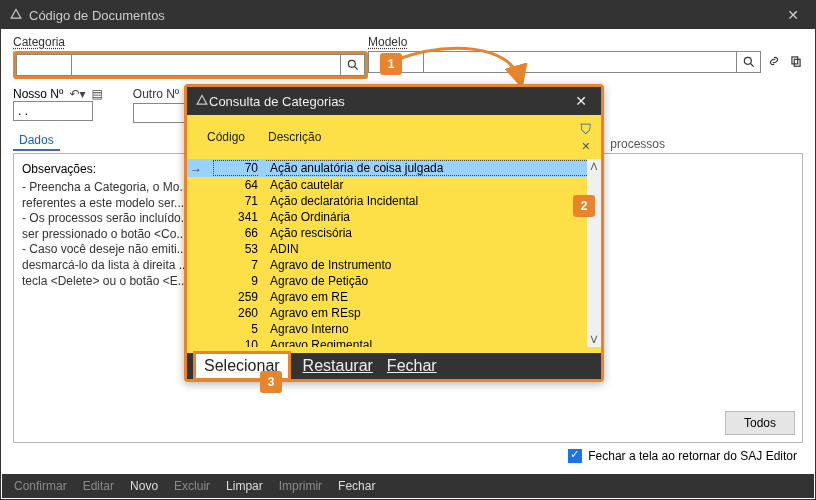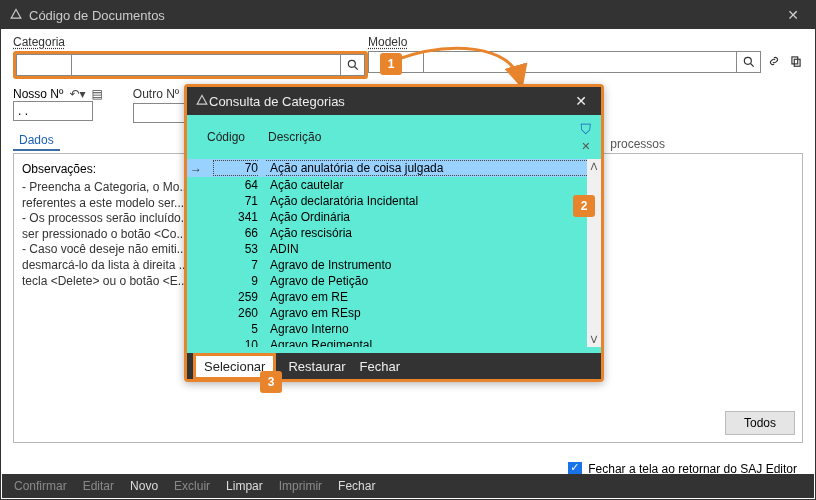--- a/index.html
+++ b/index.html
@@ -27,40 +27,40 @@
     .side-toolbar { position: absolute; right: 18px; bottom: 40px; display: flex; gap: 24px; align-items: center; background: #fff; padding: 2px; }
     .side-btn { background: #e5e5e5; border: 1px solid #bbb; padding: 4px 18px; font-size: 12px; cursor: pointer; }
     .check-line { position: absolute; right: 18px; bottom: 30px; display: flex; align-items: center; gap: 6px; font-size: 12px; }
     .check-line .cbx { width: 14px; height: 14px; background: #1a73e8; border: 1px solid #1a73e8; position: relative; }
     .check-line .cbx::after { content: '✓'; position: absolute; color: #fff; font-size: 11px; top: -2px; left: 1px; }
     .bottom-bar { position: absolute; left: 1px; right: 1px; bottom: 1px; background: #333; color: #ddd; height: 24px; display: flex; align-items: center; gap: 16px; padding: 0 12px; font-size: 12px; }
     .bottom-bar .dim { opacity: .5; }
     .callout { position: absolute; background: #e8852c; color: #fff; font-weight: 700; width: 22px; height: 22px; display: flex; align-items: center; justify-content: center; border-radius: 3px; font-size: 12px; z-index: 20; }
 
     
-    .dialog { position: absolute; top: 84px; left: 184px; width: 420px; border: 3px solid #e8852c; border-radius: 4px; background: #5eead4; z-index: 10; box-shadow: 0 2px 8px rgba(0,0,0,.3); }
+    .dialog { position: absolute; top: 84px; left: 184px; width: 420px; border: 3px solid #e8852c; border-radius: 4px; background: #fde047; z-index: 10; box-shadow: 0 2px 8px rgba(0,0,0,.3); }
     .dlg-titlebar { background: #333; color: #eee; height: 28px; display: flex; align-items: center; padding: 0 8px; }
     .dlg-titlebar .t-title { flex: 1; font-size: 13px; }
     .dlg-titlebar .win-close { font-size: 14px; padding: 0 6px; cursor: pointer; }
     .grid-headers { display: flex; padding: 6px 10px 6px 20px; gap: 16px; color: #222; align-items: center; }
     .grid-headers .col-cod { width: 45px; }
     .grid-headers .col-desc { flex: 1; }
     .grid-headers .hdr-icons { display: flex; gap: 2px; flex-direction: column; align-items: center; color: #555; }
     .grid { position: relative; padding: 0 14px 6px 0px; }
     .grid-rows { max-height: 188px; overflow: hidden; position: relative; }
     .grid-row { display: flex; align-items: center; gap: 8px; padding: 1px 0; font-size: 12px; cursor: pointer; }
     .grid-row .cell-arrow { width: 18px; text-align: center; color: #333; }
     .grid-row .cell-code { width: 45px; text-align: right; }
     .grid-row .cell-desc { flex: 1; padding-left: 4px; }
     .grid-row.selected { background: #99d1ff; }
     .grid-row.selected .cell-code, .grid-row.selected .cell-desc { border: 1px dotted #444; border-right: none; }
     .grid-row.selected .cell-desc { border-left: none; }
     .scroll-track { position: absolute; right: 0; top: 0; bottom: 6px; width: 14px; background: #f0f0f0; display: flex; flex-direction: column; justify-content: space-between; align-items: center; padding: 2px 0; }
     .scroll-arrow { font-size: 10px; color: #555; cursor: pointer; }
-    .dlg-footer { background: #333; color: #eee; height: 26px; display: flex; align-items: center; gap: 14px; padding: 0 8px; font-size: 13px; }
+    .dlg-footer { background: #333; color: #eee; height: 26px; display: flex; align-items: center; gap: 14px; padding: 0 8px; font-size: 16px; text-decoration: underline; }
     .dlg-footer .sel { background: #fff; color: #222; padding: 3px 8px; border: 3px solid #e8852c; margin: -2px -2px -2px -2px; cursor: pointer; }
     .dlg-footer .lnk { cursor: pointer; }
     .icon-svg { width: 14px; height: 14px; }
     .funnel-blue { color: #1a5fb4; font-size: 14px; }
     .x-ic { font-size: 11px; }
 
     
     svg.arrow-annot { position: absolute; top: 40px; left: 370px; width: 200px; height: 70px; z-index: 9; pointer-events: none; }
     .toolbar-icons-right { display: flex; gap: 8px; align-items: center; margin-left: 6px; color: #444; }
   </style>
@@ -147,21 +147,21 @@
         <div>tecla &lt;Delete&gt; ou o botão &lt;E...</div>
       </div>
     </div>
   </div>
 
   <div style="position:absolute; right:150px; top:136px; color:#555">processos</div>
 
   <div class="side-toolbar" style="bottom:62px;">
     <button class="side-btn">Todos</button>
   </div>
-  <div class="check-line" style="bottom:23px;padding-left:21px;">
+  <div class="check-line" style="bottom:36px;padding-left:21px;">
     <span class="cbx"></span>
     <span>Fechar a tela ao retornar do SAJ Editor</span>
   </div>
 
   <div class="bottom-bar">
     <span class="dim">Confirmar</span>
     <span class="dim">Editar</span>
     <span>Novo</span>
     <span class="dim">Excluir</span>
     <span>Limpar</span>

